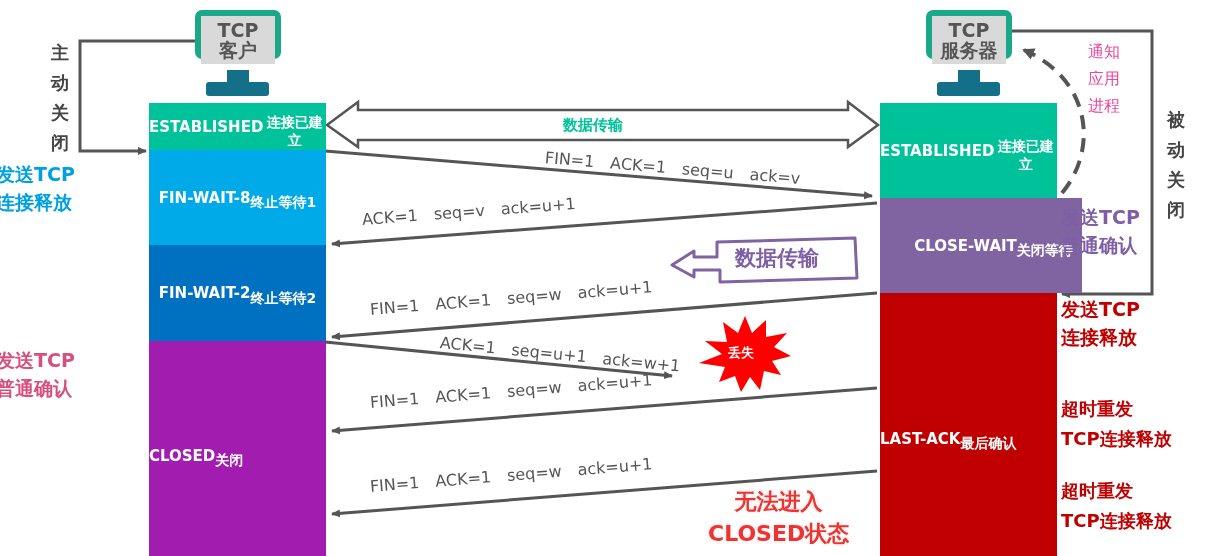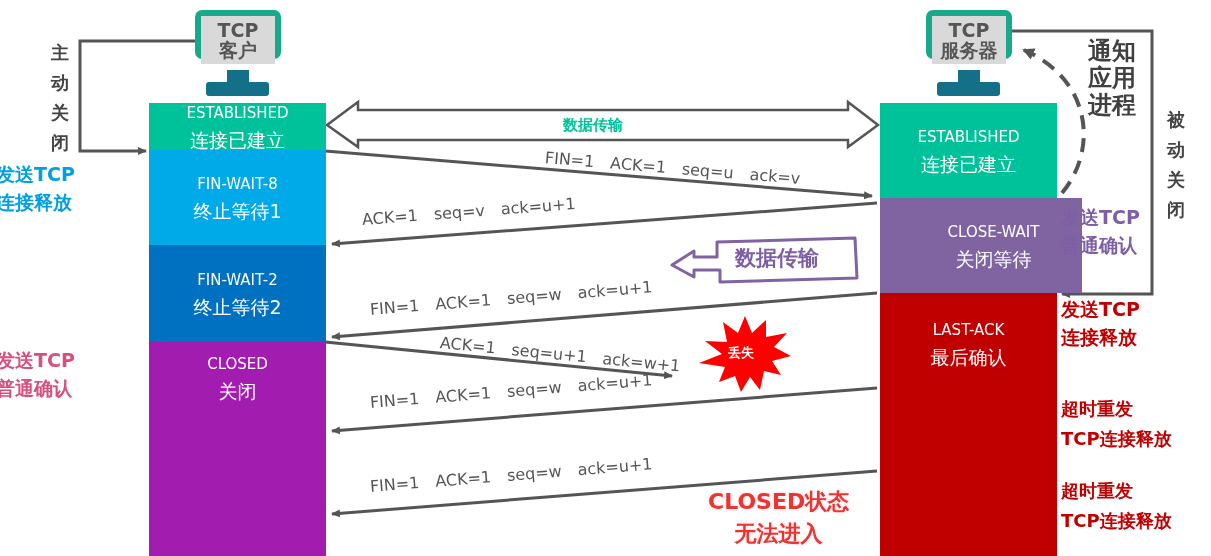--- a/index.html
+++ b/index.html
@@ -5,24 +5,24 @@
   html, body { margin:0; padding:0; background:#ffffff; }
   body { width:1211px; height:556px; position:relative; overflow:hidden;
          font-family:"DejaVu Sans", "Liberation Sans", sans-serif; }
   .abs { position:absolute; }
   .monitor { position:absolute; width:86px; height:49px; background:#1aa88a; border-radius:7px; }
   .monitor .screen { position:absolute; left:6px; top:6px; width:74px; height:48px; background:#d9d9d9;
         display:flex; flex-direction:column; align-items:center; justify-content:center;
         color:#555; font-weight:bold; line-height:20px; }
   .monitor .screen span { display:block; font-size:19px; }
   .stand { position:absolute; background:#146f88; }
-  .state { position:absolute; color:#fff; font-weight:normal; text-align:center;
-           display:flex; flex-direction:column; align-items:center; font-size:15px; line-height:18px; }
+  .state { position:absolute; color:#fff; font-weight:bold; text-align:center;
+           display:flex; flex-direction:row; align-items:center; font-size:15px; line-height:18px; }
   .state .en { font-size:15px; }
-  .state .zh { font-size:19px;margin-top:9px; }
+  .state .zh { font-size:14px;margin-top:9px; }
   .side-label { position:absolute; font-weight:bold; font-size:19px; line-height:28px; }
   .vert { position:absolute; font-weight:bold; font-size:18px; color:#444; line-height:30px; width:20px; text-align:center; }
   .msg { position:absolute; color:#555; font-size:16px; white-space:nowrap; transform-origin:left center; }
   .msg span { margin-right:16px; }
   svg { position:absolute; left:0; top:0; }
 </style>
 </head>
 <body>
 
 <svg width="1211" height="556">
@@ -104,21 +104,21 @@
 
 <div class="monitor" style="left:926px; top:10px;">
   <div class="screen">
     <span>TCP</span>
     <span>服务器</span>
   </div>
 </div>
 <div class="stand" style="left:958px; top:70px; width:22px; height:12px;"></div>
 <div class="stand" style="left:937px; top:82px; width:63px; height:14px; border-radius:3px;"></div>
 
-<div class="abs" style="left:1088px; top:38px; font-weight:bold; font-size:24px; color:#404040; line-height:27px;">
+<div class="abs" style="left:1088px; top:38px; font-weight:normal; font-size:16px; color:#ec4899; line-height:27px;">
   <div>通知</div>
   <div>应用</div>
   <div>进程</div>
 </div>
 <div class="vert" style="left:1166px; top:105px;">
   <div>被</div>
   <div>动</div>
   <div>关</div>
   <div>闭</div>
 </div>
@@ -153,22 +153,22 @@
   <div>TCP连接释放</div>
 </div>
 
 <div class="abs" style="left:563px; top:116px; font-size:15px; font-weight:bold; color:#00c29a;">数据传输</div>
 
 <div class="abs" style="left:735px; top:244px; font-size:21px; font-weight:bold; color:#7e5fa6;">数据传输</div>
 
 <div class="abs" style="left:728px; top:344px; font-size:13px; font-weight:bold; color:#fff;">丢失</div>
 
 <div class="abs" style="left:708px; top:486px; font-size:22px; font-weight:bold; color:#ee3333; text-align:right; line-height:32px; text-shadow:1px 1px 0 #fff, 0 0 3px #ffcccc;">
+  <div style="text-align:center;">无法进入</div>
   <div>CLOSED状态</div>
-  <div style="text-align:center;">无法进入</div>
 </div>
 
 <div class="msg" style="left:545px; top:148px; transform:rotate(4.7deg);">
   <span>FIN=1</span><span>ACK=1</span><span>seq=u</span><span>ack=v</span>
 </div>
 <div class="msg" style="left:362px; top:210px; transform:rotate(-4.3deg);">
   <span>ACK=1</span><span>seq=v</span><span>ack=u+1</span>
 </div>
 <div class="msg" style="left:370px; top:300px; transform:rotate(-4.6deg);">
   <span>FIN=1</span><span>ACK=1</span><span>seq=w</span><span>ack=u+1</span>

